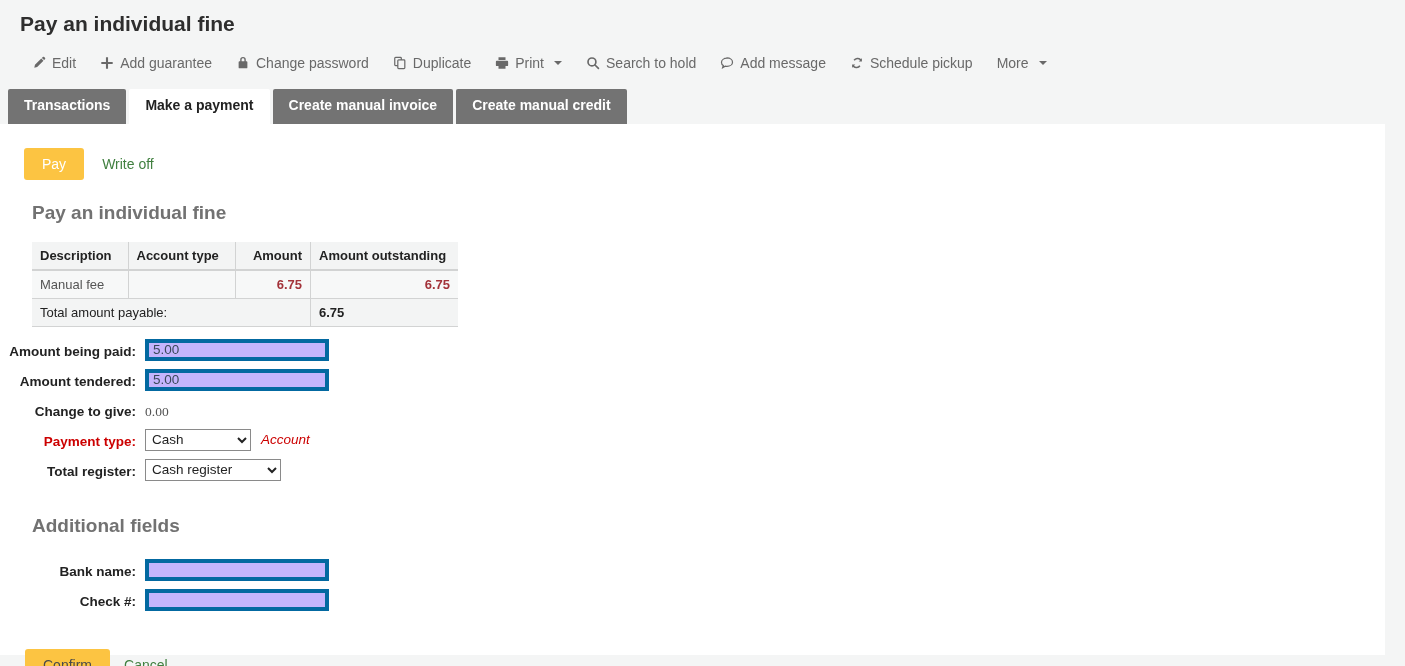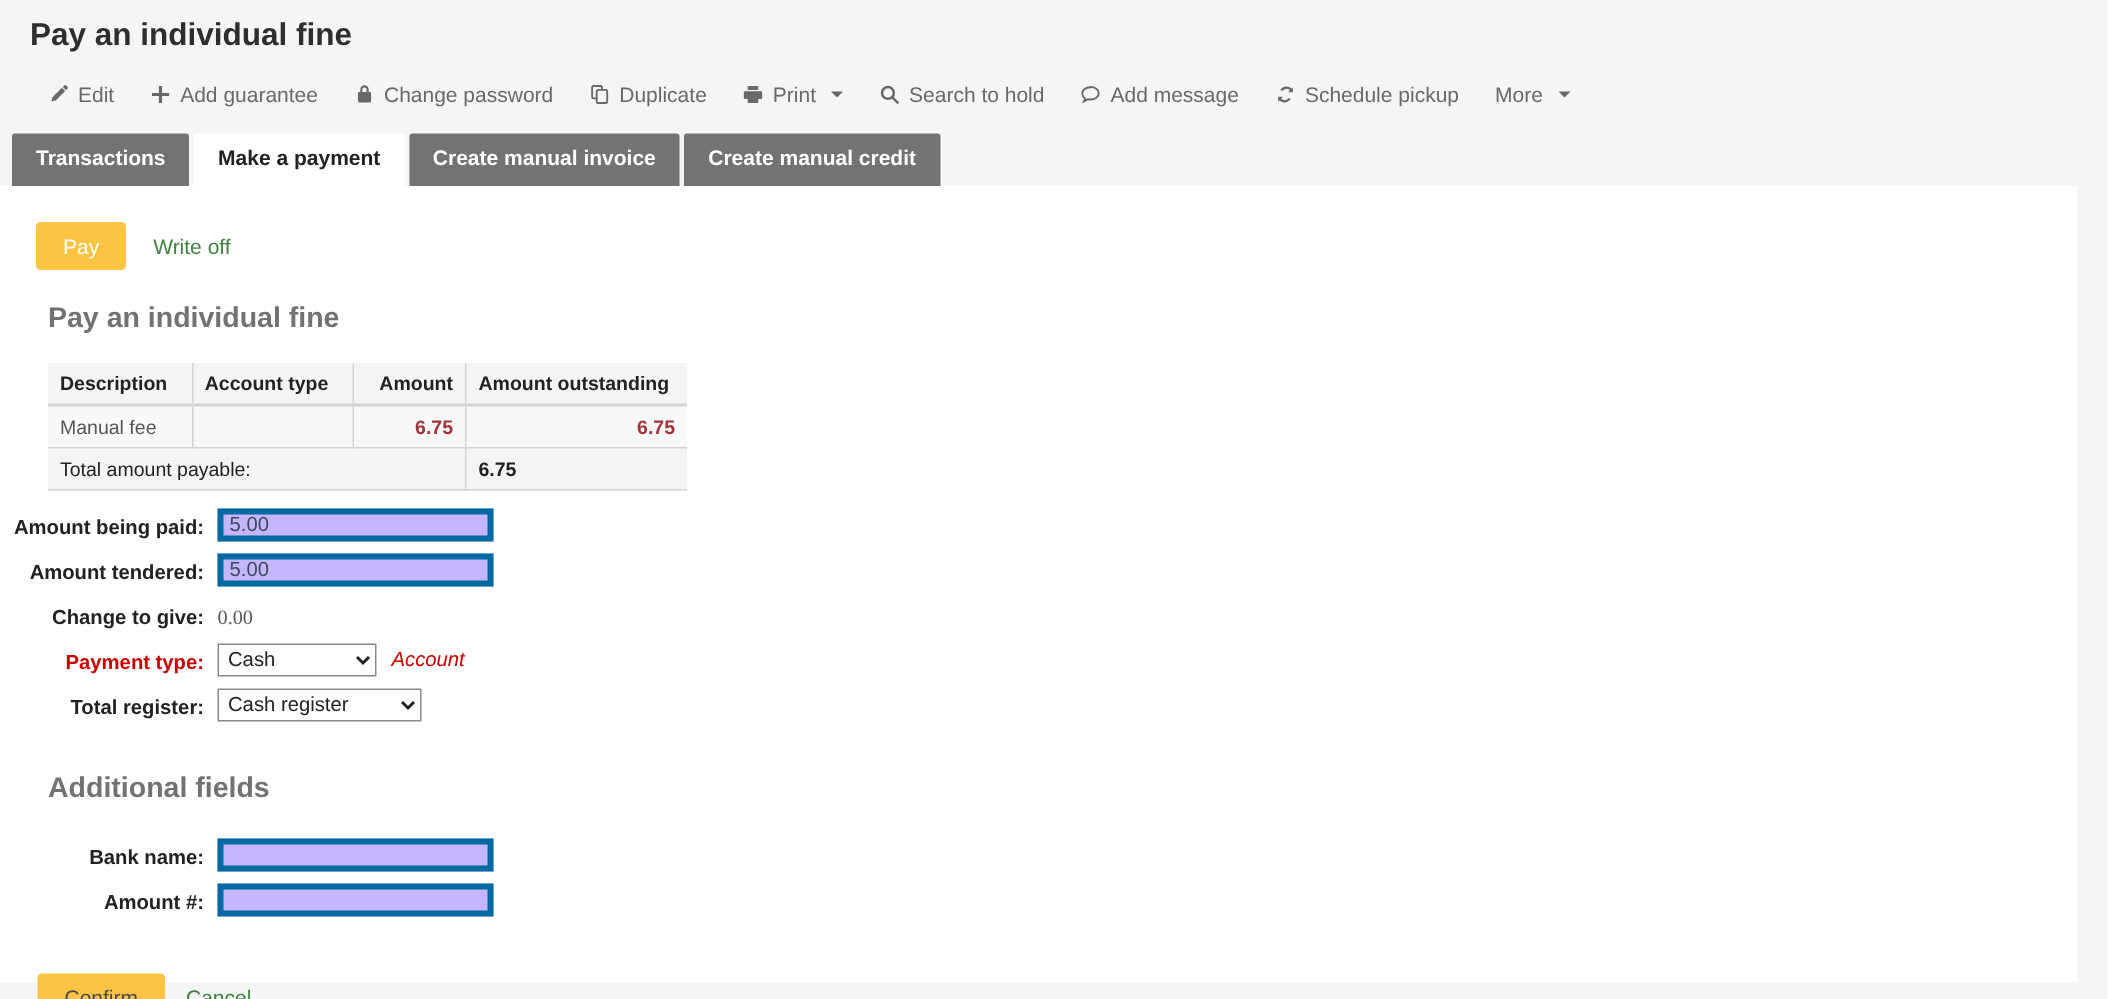--- a/index.html
+++ b/index.html
@@ -459,21 +459,21 @@
   <div class="additional-fields">
 
     <div class="form-row">
       <div class="form-label">Bank name:</div>
       <div class="form-control">
         <input type="text" class="txt" value="" style="">
       </div>
     </div>
 
     <div class="form-row">
-      <div class="form-label">Amount #:</div>
+      <div class="form-label">Check #:</div>
       <div class="form-control">
         <input type="text" class="txt" value="" style="">
       </div>
     </div>
 
   </div>
 
   <div class="actions">
     <button class="btn-confirm">Confirm</button>
     <a class="btn-cancel">Cancel</a>

